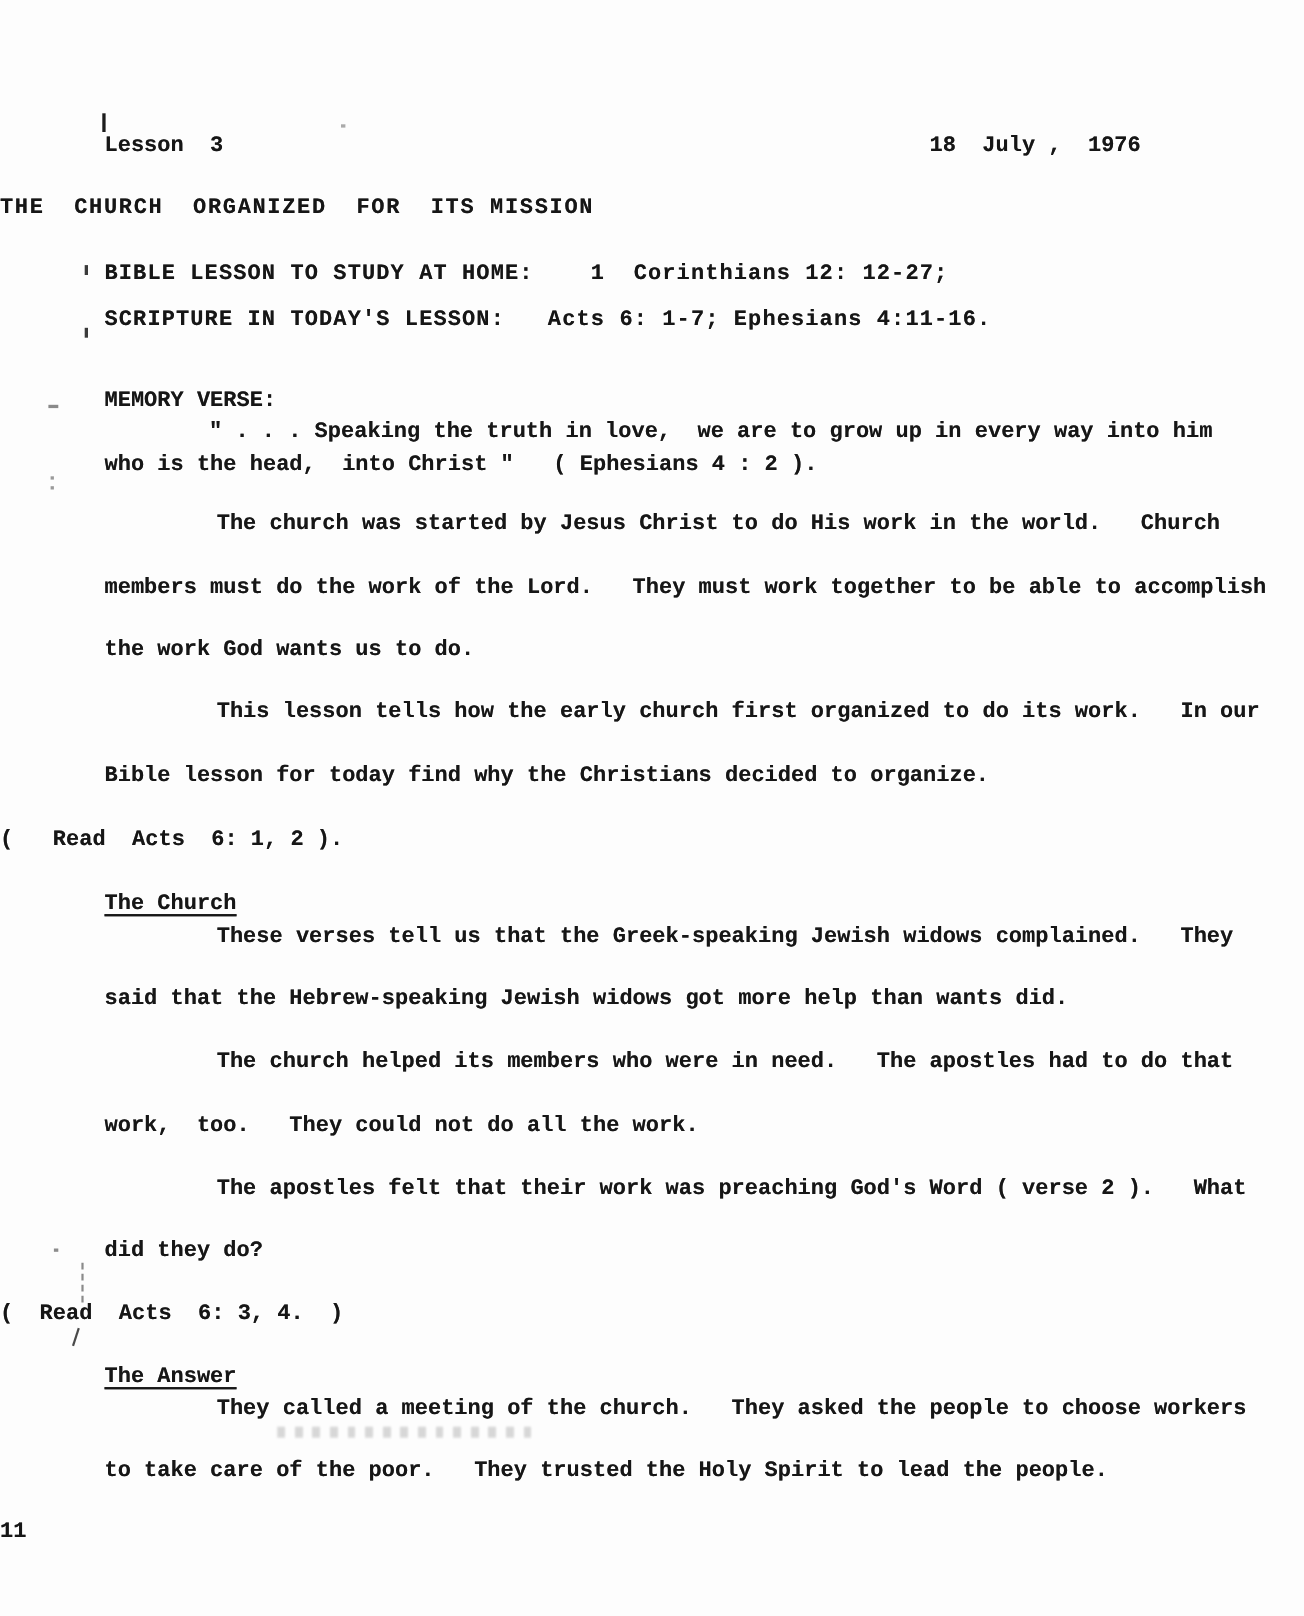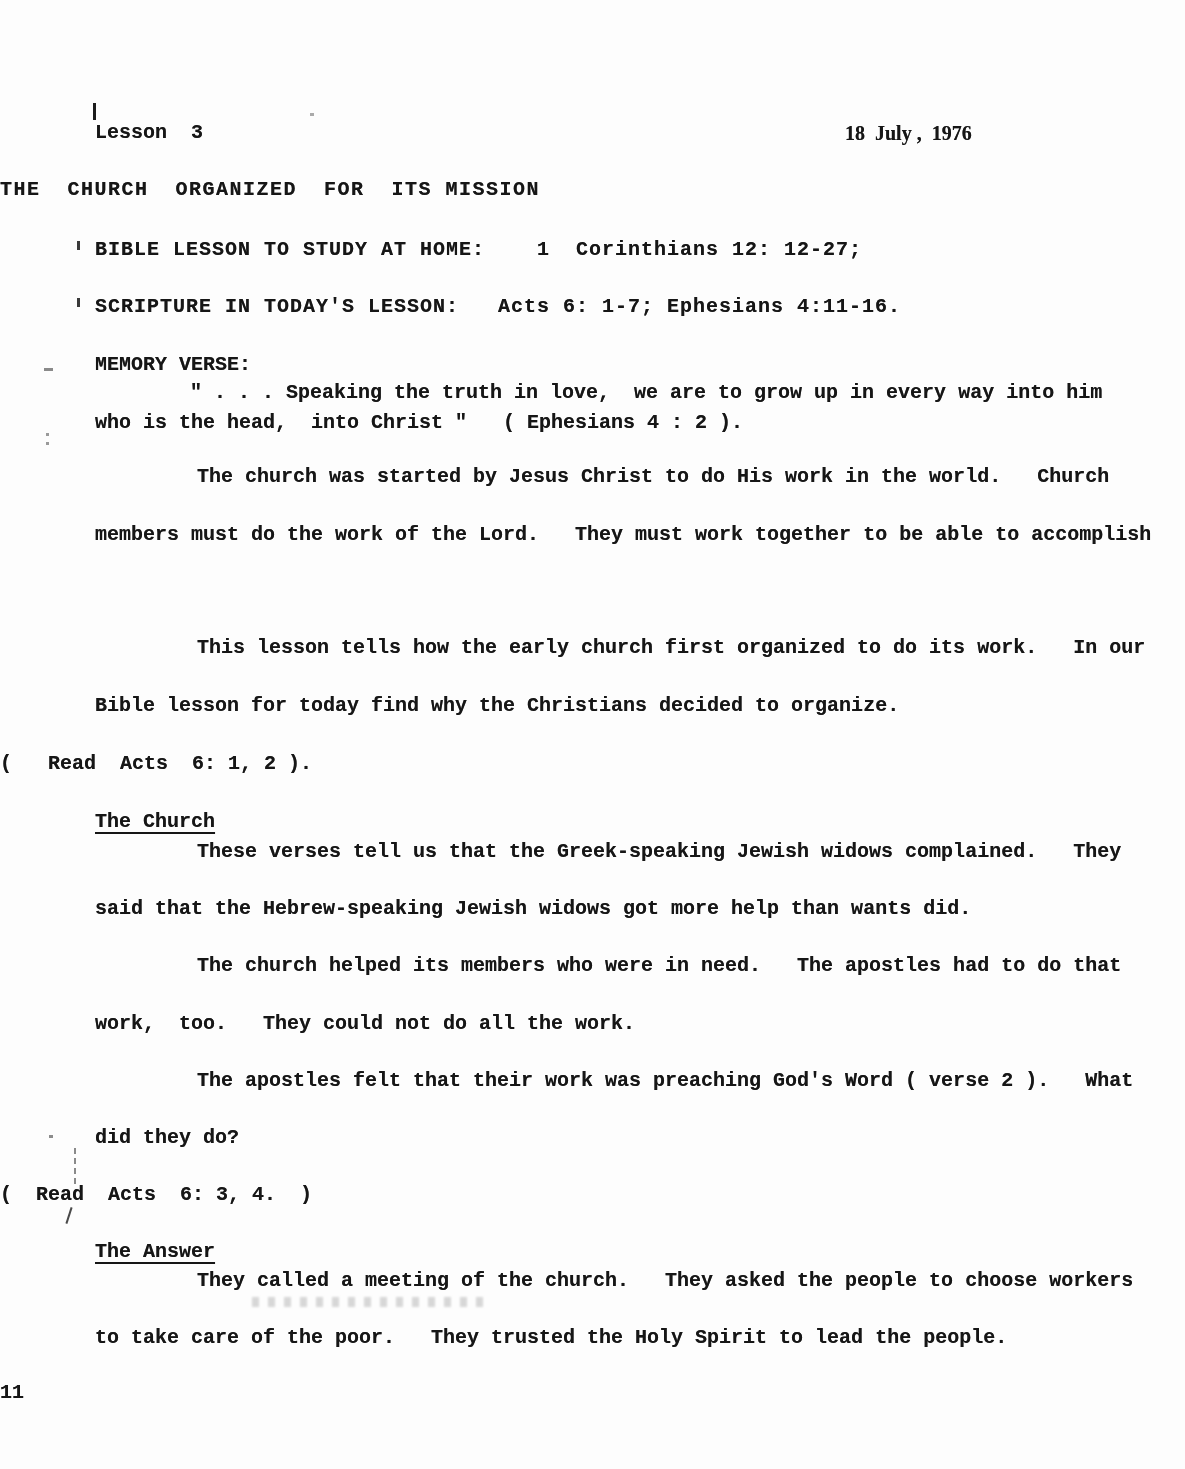--- a/index.html
+++ b/index.html
@@ -33,21 +33,21 @@
     width: 1110px;
     text-align: left;
   }
   .title-line { letter-spacing: 1.5px; }
   .label-line { letter-spacing: 1px; }
   .underlined {
     text-decoration: underline;
     text-underline-offset: 5px;
     text-decoration-thickness: 2px;
   }
-  .date-line { left: 845px; font-family: Liberation Serif, serif; }
+  .date-line { left: 845px; }
   
   .artifact { position: absolute; }
   .a-tick { left: 93px; top: 103px; width: 3px; height: 17px; background: #1c1c1c; }
   .a-quote1 { left: 77px; top: 241px; width: 3px; height: 9px; background: #3a3a3a; }
   .a-quote2 { left: 77px; top: 298px; width: 3px; height: 9px; background: #3a3a3a; }
   .a-dash { left: 44px; top: 368px; width: 9px; height: 3px; background: #8a8a8a; }
   .a-colon { left: 46px; top: 433px; width: 3px; height: 3px; background: #9a9a9a; box-shadow: 0 9px 0 #9a9a9a; }
   .a-dot { left: 49px; top: 1135px; width: 4px; height: 3px; background: #8c8c8c; }
   .a-dashedbar { left: 74px; top: 1148px; width: 0; height: 36px; border-left: 2px dashed #8a8a8a; }
   .a-slash { left: 68px; top: 1207px; width: 2px; height: 17px; background: #4a4a4a; transform: rotate(18deg); }
@@ -63,28 +63,29 @@
 <body>
 
 <div class="page">
 
   <div class="ln" style="top:118px">Lesson  3</div>
   <div class="ln date-line" style="top:118px">18  July ,  1976</div>
 
   <div class="ln ctr title-line" style="top:175px">THE  CHURCH  ORGANIZED  FOR  ITS MISSION</div>
 
   <div class="ln label-line" style="top:235px">BIBLE LESSON TO STUDY AT HOME:    1  Corinthians 12: 12-27;</div>
-  <div class="ln label-line" style="top:292px">SCRIPTURE IN TODAY'S LESSON:   Acts 6: 1-7; Ephesians 4:11-16.</div>
+  <div class="ln label-line" style="top:276px">SCRIPTURE IN TODAY'S LESSON:   Acts 6: 1-7; Ephesians 4:11-16.</div>
 
   <div class="ln" style="top:350px">MEMORY VERSE:</div>
   <div class="ln mv-indent" style="top:378px">" . . . Speaking the truth in love,  we are to grow up in every way into him</div>
   <div class="ln" style="top:408px">who is the head,  into Christ "   ( Ephesians 4 : 2 ).</div>
 
   <div class="ln indent" style="top:462px">The church was started by Jesus Christ to do His work in the world.   Church</div>
   <div class="ln" style="top:520px">members must do the work of the Lord.   They must work together to be able to accomplish</div>
+  <div class="ln" style="top:576px">the work God wants us to do.</div>
 
   <div class="ln indent" style="top:633px">This lesson tells how the early church first organized to do its work.   In our</div>
   <div class="ln" style="top:691px">Bible lesson for today find why the Christians decided to organize.</div>
 
   <div class="ln ctr" style="top:749px">(   Read  Acts  6: 1, 2 ).</div>
 
   <div class="ln underlined" style="top:807px">The Church</div>
   <div class="ln indent" style="top:837px">These verses tell us that the Greek-speaking Jewish widows complained.   They</div>
   <div class="ln" style="top:894px">said that the Hebrew-speaking Jewish widows got more help than wants did.</div>
   <div class="ln indent" style="top:951px">The church helped its members who were in need.   The apostles had to do that</div>

